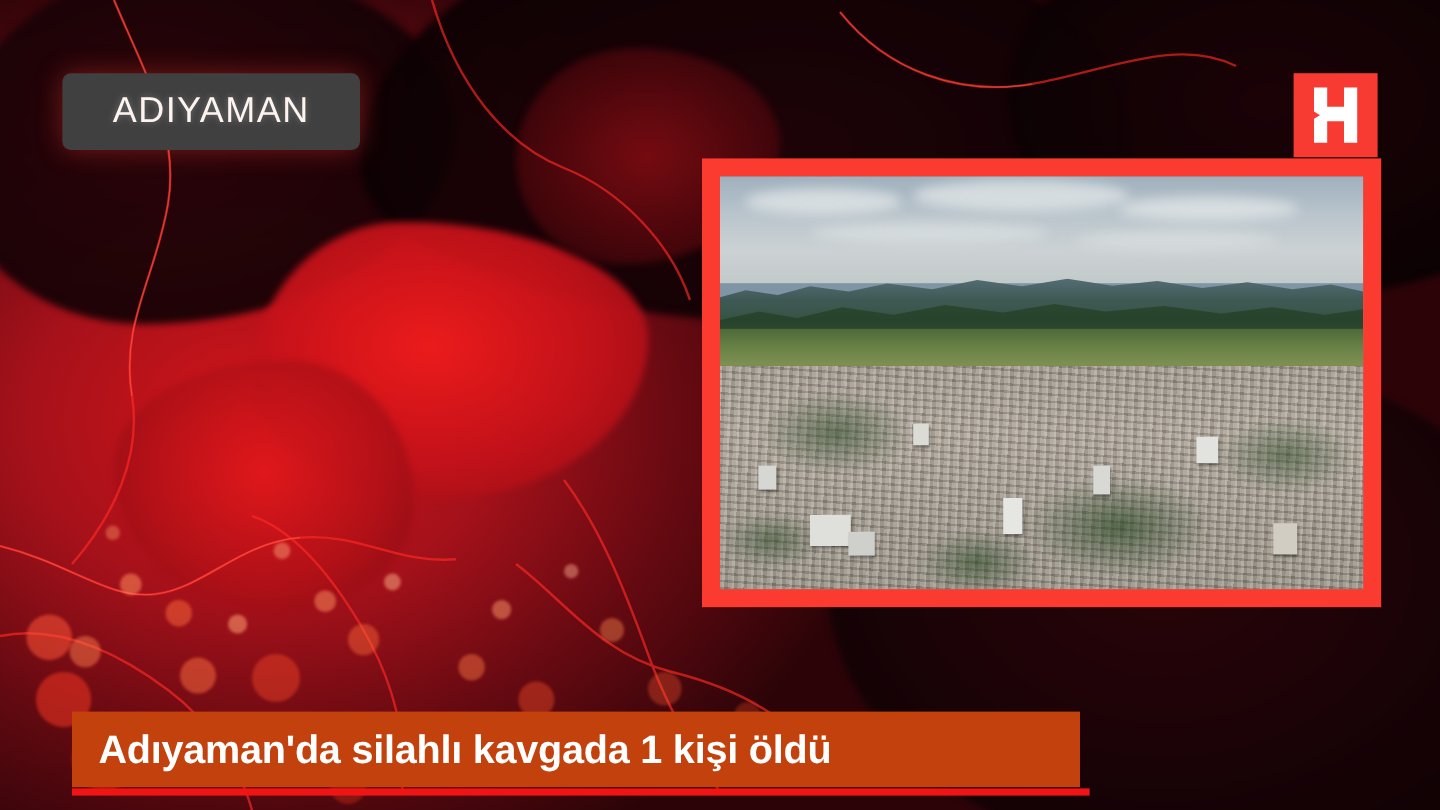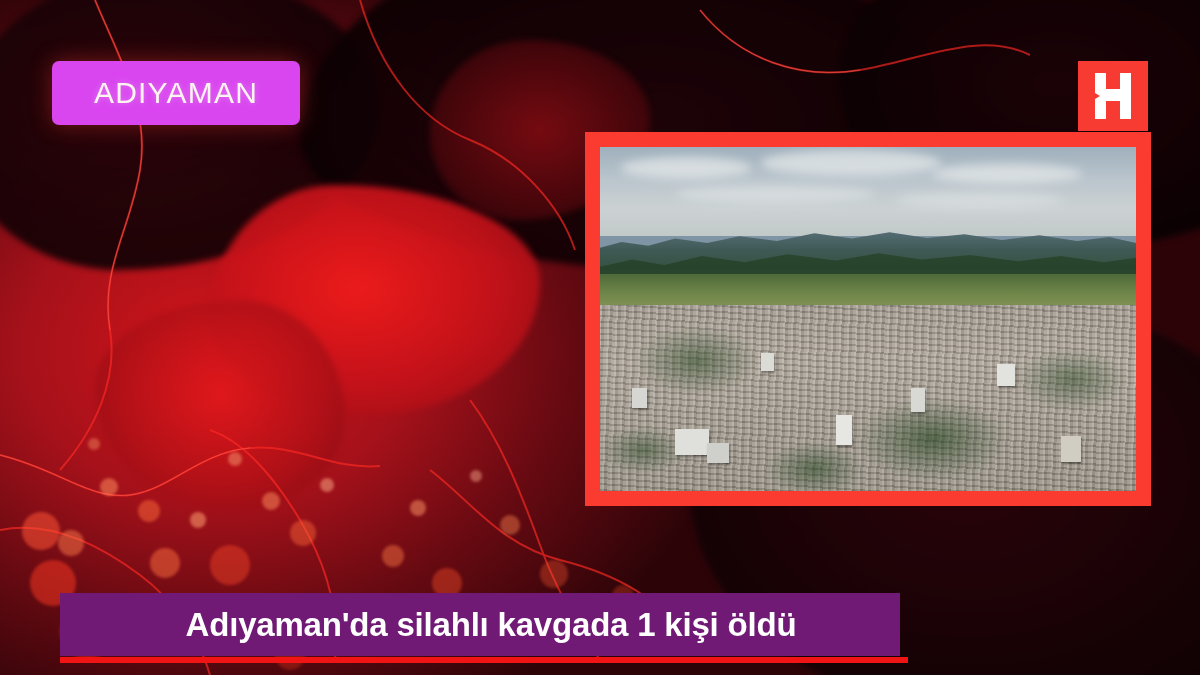--- a/index.html
+++ b/index.html
@@ -56,21 +56,21 @@
   .veins svg{position:absolute;inset:0;}
 
   
   .bokeh{position:absolute;border-radius:50%;filter:blur(1.5px);}
 
   
   #city-badge{
     position:absolute;
     left:52px; top:61px;
     width:248px; height:64px;
-    background:#d946ef;
+    background:#404040;
     border-radius:7px;
     display:flex; align-items:center; justify-content:center;
     box-shadow:0 0 22px rgba(255,60,50,.38);
   }
   #city-badge .lbl{
     color:#fdf4f0;
     font-size:30px;
     letter-spacing:1.2px;
     font-weight:400;
     text-shadow:0 0 6px rgba(255,255,255,.28);
@@ -132,22 +132,22 @@
       radial-gradient(ellipse 80px 46px at 88% 40%, rgba(40,72,36,.5) 0%, rgba(40,72,36,0) 70%),
       radial-gradient(ellipse 70px 40px at 40% 88%, rgba(36,68,32,.55) 0%, rgba(36,68,32,0) 70%),
       radial-gradient(ellipse 60px 34px at 8% 78%, rgba(38,70,34,.5) 0%, rgba(38,70,34,0) 70%);}
   .bldg{position:absolute;background:#dfe0dc;box-shadow:1px 2px 2px rgba(0,0,0,.35);}
 
   
   #headline-bar{
     position:absolute;
     left:60px; top:593px;
     width:840px; height:63px;
-    background:#701a75;
-    display:flex; align-items:center;justify-content:center;
+    background:#c2410c;
+    display:flex; align-items:center;
   }
   #headline-bar .txt{
     color:#fff;
     font-size:33px;
     font-weight:bold;
     letter-spacing:-.2px;
     padding-left:22px;
     white-space:nowrap;
   }
   #headline-underline{

